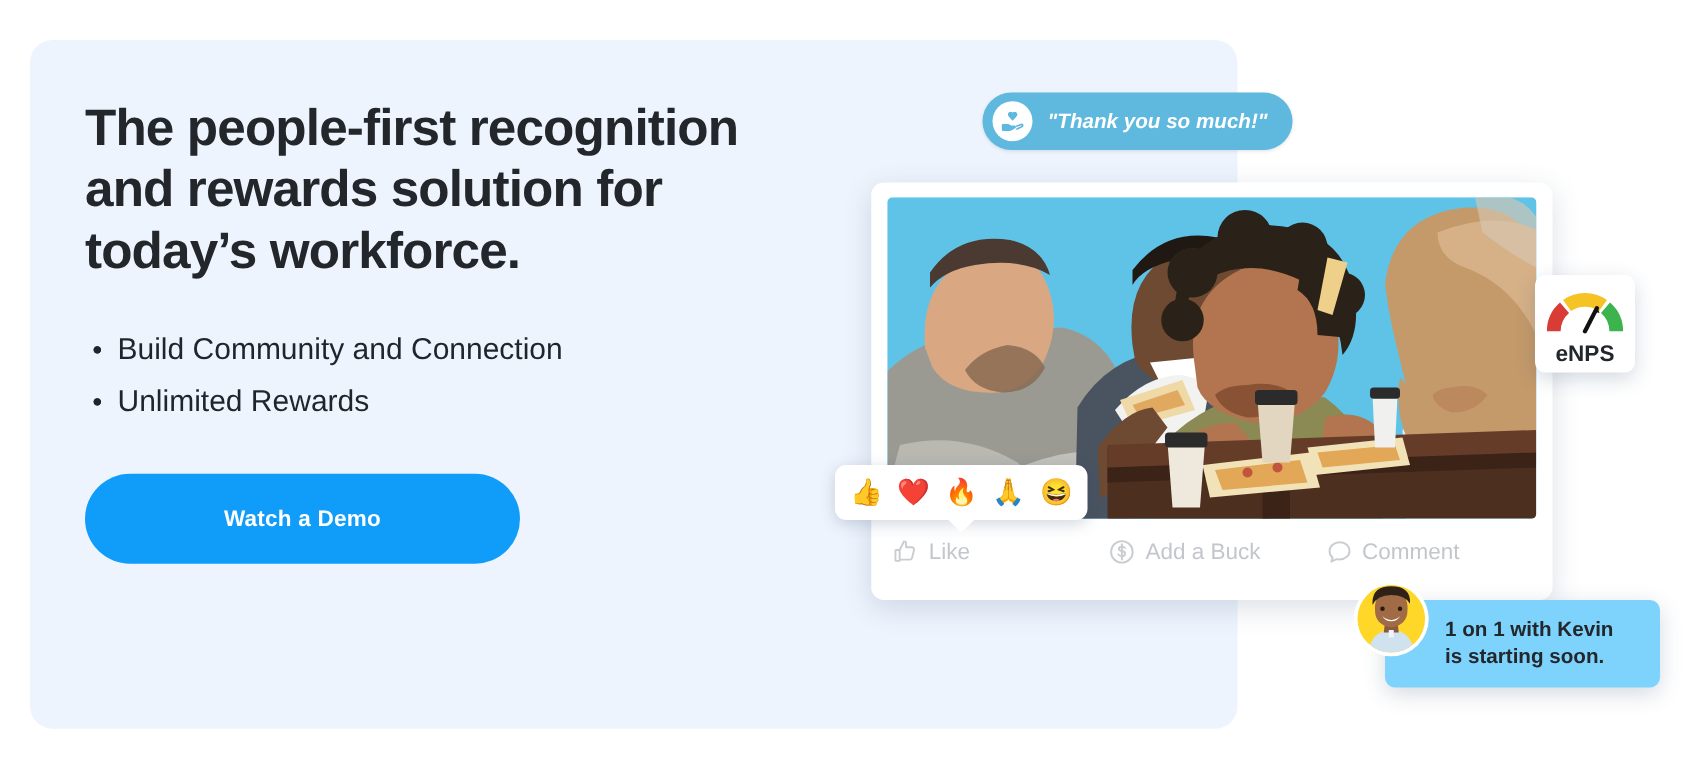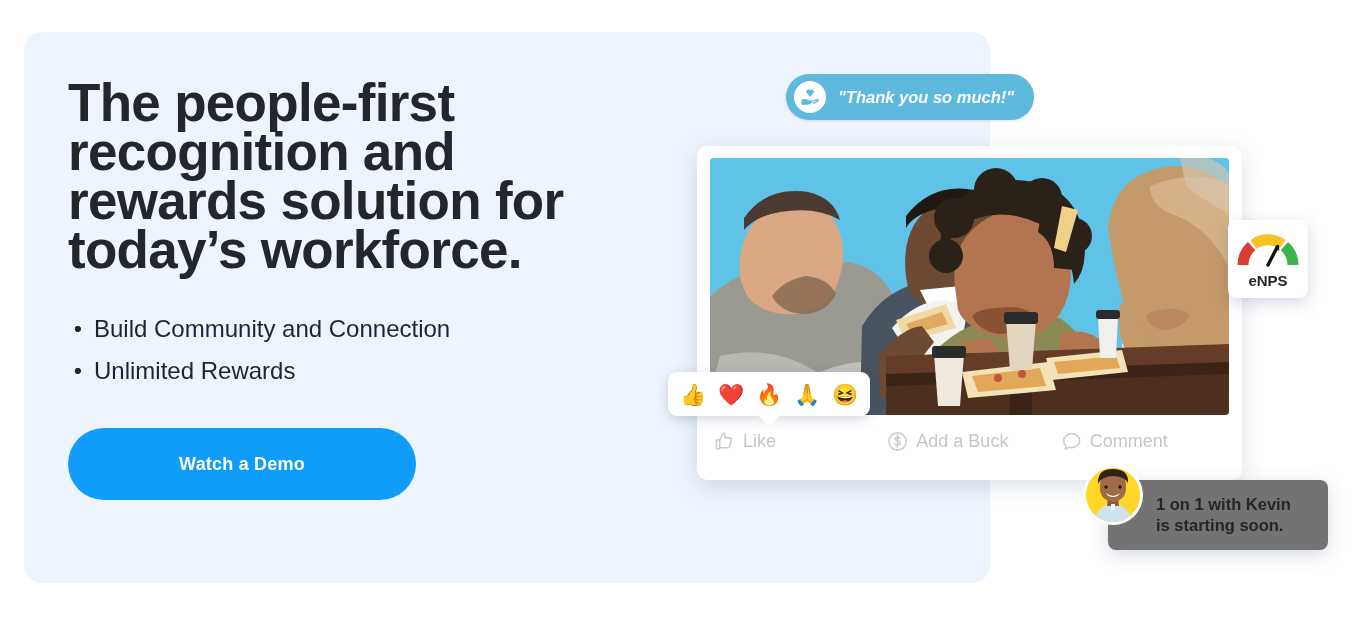--- a/index.html
+++ b/index.html
@@ -35,21 +35,21 @@
 
   
   .copy {
     position: absolute;
     left: 68px;
     top: 78px;
     width: 560px;
   }
   .headline {
     margin: 0;
-    font-size: 53px;
+    font-size: 41px;
     line-height: 49px;
     font-weight: bold;
     letter-spacing: -0.7px;
     color: #23272b;
   }
   .bullets {
     margin: 34px 0 0 0;
     padding: 0;
     list-style: none;
   }
@@ -207,34 +207,34 @@
     border-radius: 8px;
     box-shadow: 0 5px 16px rgba(42,70,104,.20);
     display: flex;
     flex-direction: column;
     align-items: center;
     justify-content: flex-start;
     padding-top: 9px;
     box-sizing: border-box;
   }
   .enps-label {
-    font-size: 15px;
+    font-size: 18px;
     font-weight: bold;
     color: #23272b;
     margin-top: 1px;
   }
 
   
   .toast {
     position: absolute;
     left: 1108px;
     top: 480px;
     width: 220px;
     height: 70px;
-    background: #737373;
+    background: #7dd3fc;
     border-radius: 8px;
     box-shadow: 0 5px 18px rgba(42,70,104,.20);
   }
   .toast-text {
     position: absolute;
     left: 48px;
     top: 14px;
     font-size: 16.5px;
     line-height: 21px;
     font-weight: bold;

